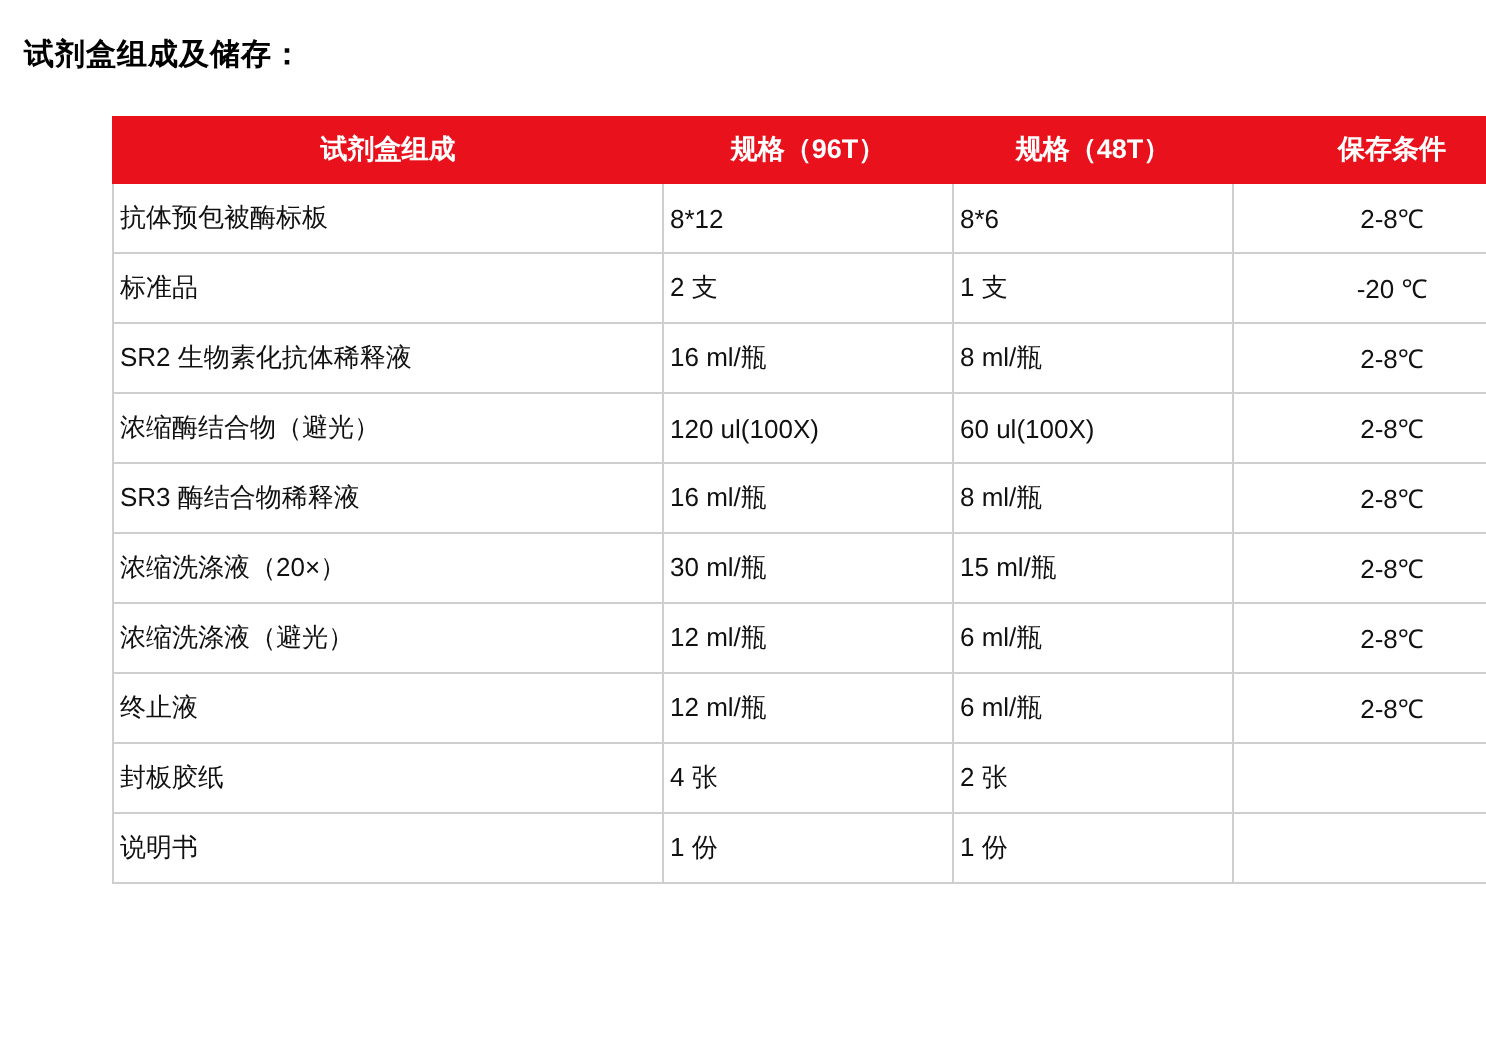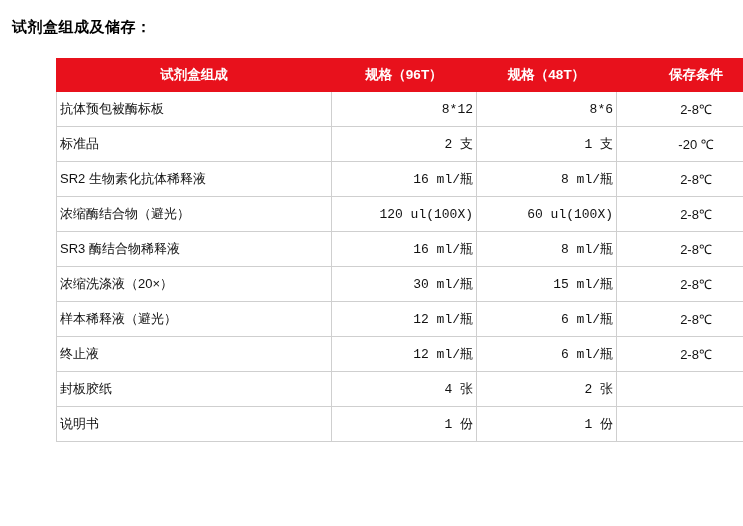--- a/index.html
+++ b/index.html
@@ -58,22 +58,21 @@
     height: 34px;
     font-size: 13px;
     padding: 0 3px;
     vertical-align: middle;
     color: #111111;
   }
   table.kit-table td.comp {
     text-align: left;
   }
   table.kit-table td.spec {
-    text-align: right;
-    font-family: Liberation Mono, monospace;
+    text-align: left;
   }
   table.kit-table td.store {
     text-align: center;
     font-weight: normal;
   }
   col.c-comp { width: 275px; }
   col.c-96   { width: 145px; }
   col.c-48   { width: 140px; }
   col.c-store{ width: 159px; }
 </style>
@@ -131,21 +130,21 @@
           <td class="spec">8 ml/瓶</td>
           <td class="store">2-8℃</td>
         </tr>
         <tr>
           <td class="comp">浓缩洗涤液（20×）</td>
           <td class="spec">30 ml/瓶</td>
           <td class="spec">15 ml/瓶</td>
           <td class="store">2-8℃</td>
         </tr>
         <tr>
-          <td class="comp">样本稀释液（避光）</td>
+          <td class="comp">浓缩洗涤液（避光）</td>
           <td class="spec">12 ml/瓶</td>
           <td class="spec">6 ml/瓶</td>
           <td class="store">2-8℃</td>
         </tr>
         <tr>
           <td class="comp">终止液</td>
           <td class="spec">12 ml/瓶</td>
           <td class="spec">6 ml/瓶</td>
           <td class="store">2-8℃</td>
         </tr>

